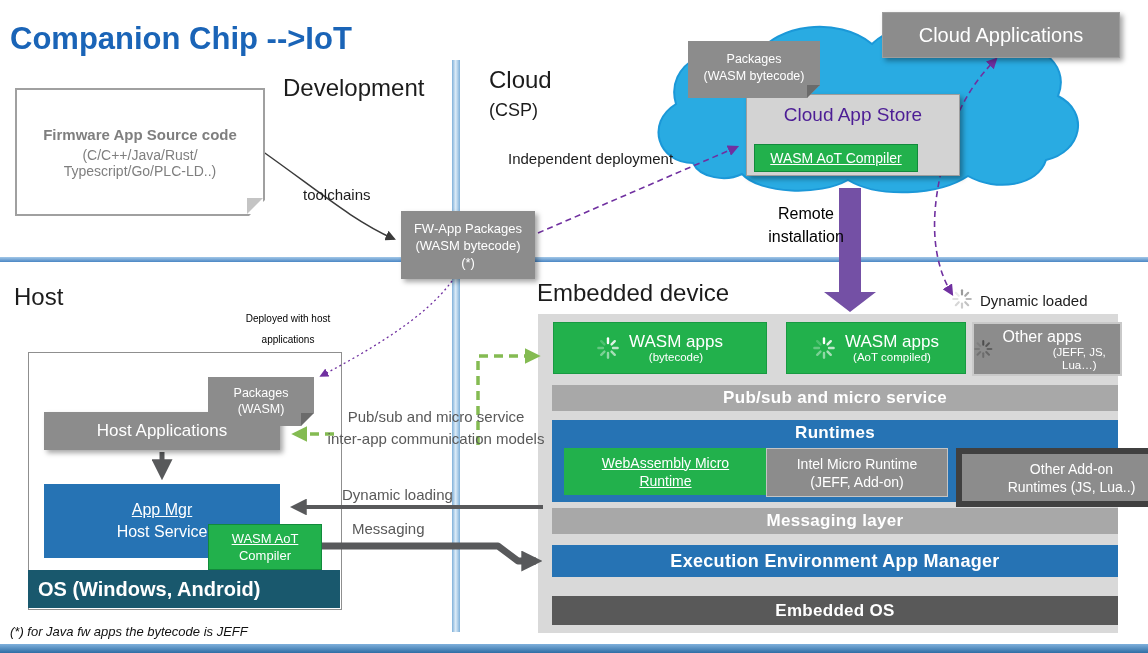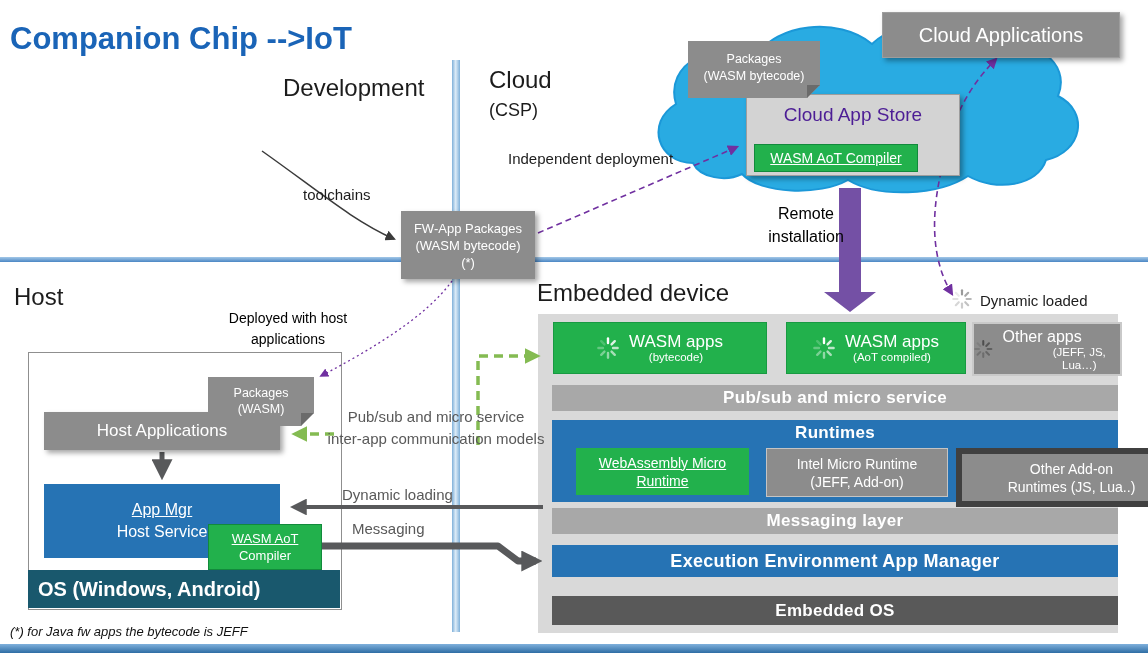--- a/index.html
+++ b/index.html
@@ -56,31 +56,31 @@
   .appbox .t2{font-size:11.5px;line-height:13px;}
   #wasm1{left:553px;top:322px;width:212px;height:50px;border:1px solid #189a42;}
   #wasm2{left:786px;top:322px;width:178px;height:50px;border:1px solid #189a42;}
   #otherapps{left:972px;top:322px;width:146px;height:50px;border:2px solid #c9c9c9;}
   #otherapps .t1{font-size:16px;}
   .bar{color:#fff;font-weight:bold;text-align:center;z-index:3;letter-spacing:.3px;}
   #pubsub-bar{left:552px;top:385px;width:566px;height:26px;background:#a8a8a8;font-size:17px;line-height:26px;}
   #runtimes-panel{left:552px;top:420px;width:566px;height:82px;background:#2673b4;z-index:2;}
   #runtimes-title{left:552px;top:423px;width:566px;font-size:17px;}
   .rtbox{font-size:14px;line-height:18px;z-index:3;}
-  #wamr{left:576px;top:448px;width:173px;height:47px;align-items:center;}
+  #wamr{left:564px;top:448px;width:203px;height:47px;align-items:center;}
   #intel-rt{left:766px;top:448px;width:180px;height:47px;border:1px solid #c4c4c4;}
   #other-rt{left:956px;top:448px;width:157px;height:47px;border:6px solid #404040;padding-left:31px;}
   #messaging-bar{left:552px;top:508px;width:566px;height:26px;background:#a8a8a8;font-size:17px;line-height:26px;}
   #exec-bar{left:552px;top:545px;width:566px;height:32px;background:#2673b4;font-size:18px;line-height:32px;}
   #embos-bar{left:552px;top:596px;width:566px;height:29px;background:#595959;font-size:17px;line-height:29px;}
   .ul{text-decoration:underline;}
   #footnote{left:10px;top:624px;font-size:13px;font-style:italic;color:#111;z-index:4;}
   #arrow-layer{left:0;top:0;width:1148px;height:653px;z-index:2;pointer-events:none;}
   #remote-label{left:756px;top:202px;width:100px;text-align:center;font-size:16px;line-height:23px;z-index:4;}
-  #deployed-label{left:210px;top:308px;width:156px;text-align:center;font-size:14px;line-height:21px;z-index:4;}
+  #deployed-label{left:210px;top:308px;width:156px;text-align:center;font-size:10px;line-height:21px;z-index:4;}
   #pubsub-models-label{left:322px;top:406px;width:228px;text-align:center;line-height:22px;z-index:4;}
 </style>
 </head>
 <body>
 
 <div id="stage">
 
   <div class="abs" id="v-divider"></div>
   <div class="abs" id="h-divider"></div>
   <div class="abs" id="bottom-bar"></div>
@@ -133,20 +133,26 @@
     <path d="M 478 445 L 478 356 L 536 356" fill="none" stroke="#84bb52" stroke-width="3.5" stroke-dasharray="9 6" marker-end="url(#mGreen)"></path>
     <path d="M 334 434 L 296 434" fill="none" stroke="#84bb52" stroke-width="3.5" stroke-dasharray="9 6" marker-end="url(#mGreen)"></path>
 
     <path d="M 543 507 L 295 507" fill="none" stroke="#58595b" stroke-width="4" marker-end="url(#mGray)"></path>
 
     <path d="M 281 546 L 498 546 L 518 561 L 536 561" fill="none" stroke="#58595b" stroke-width="7" stroke-linejoin="round" marker-end="url(#mGrayBig)"></path>
 
     <path d="M 162 452 L 162 474" fill="none" stroke="#58595b" stroke-width="5" marker-end="url(#mGray)"></path>
   </svg>
 
+  <div class="abs center" id="firmware-box">
+    <div style="font-size:15px;font-weight:bold;">Firmware App Source code</div>
+    <div style="font-size:14px;margin-top:4px;">(C/C++/Java/Rust/</div>
+    <div style="font-size:14px;">Typescript/Go/PLC-LD..)</div>
+    <div class="flap"></div>
+  </div>
   <div class="abs lbl" style="left:303px;top:186px;">toolchains</div>
 
   <div class="abs graybox shadow center" id="fwpkg-box">
     <div>FW-App Packages</div>
     <div>(WASM bytecode)</div>
     <div>(*)</div>
   </div>
 
   <div class="abs lbl" style="left:508px;top:150px;">Independent deployment</div>
   <div class="abs note shadow" id="pkg-cloud-note">

